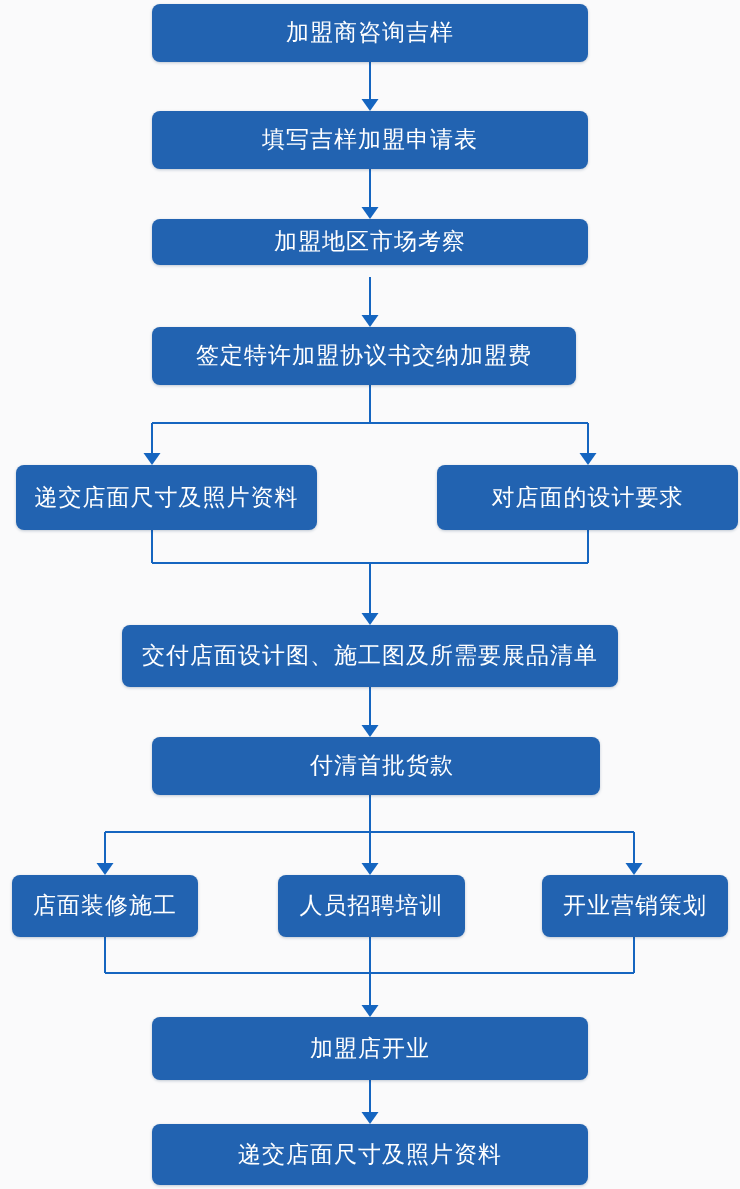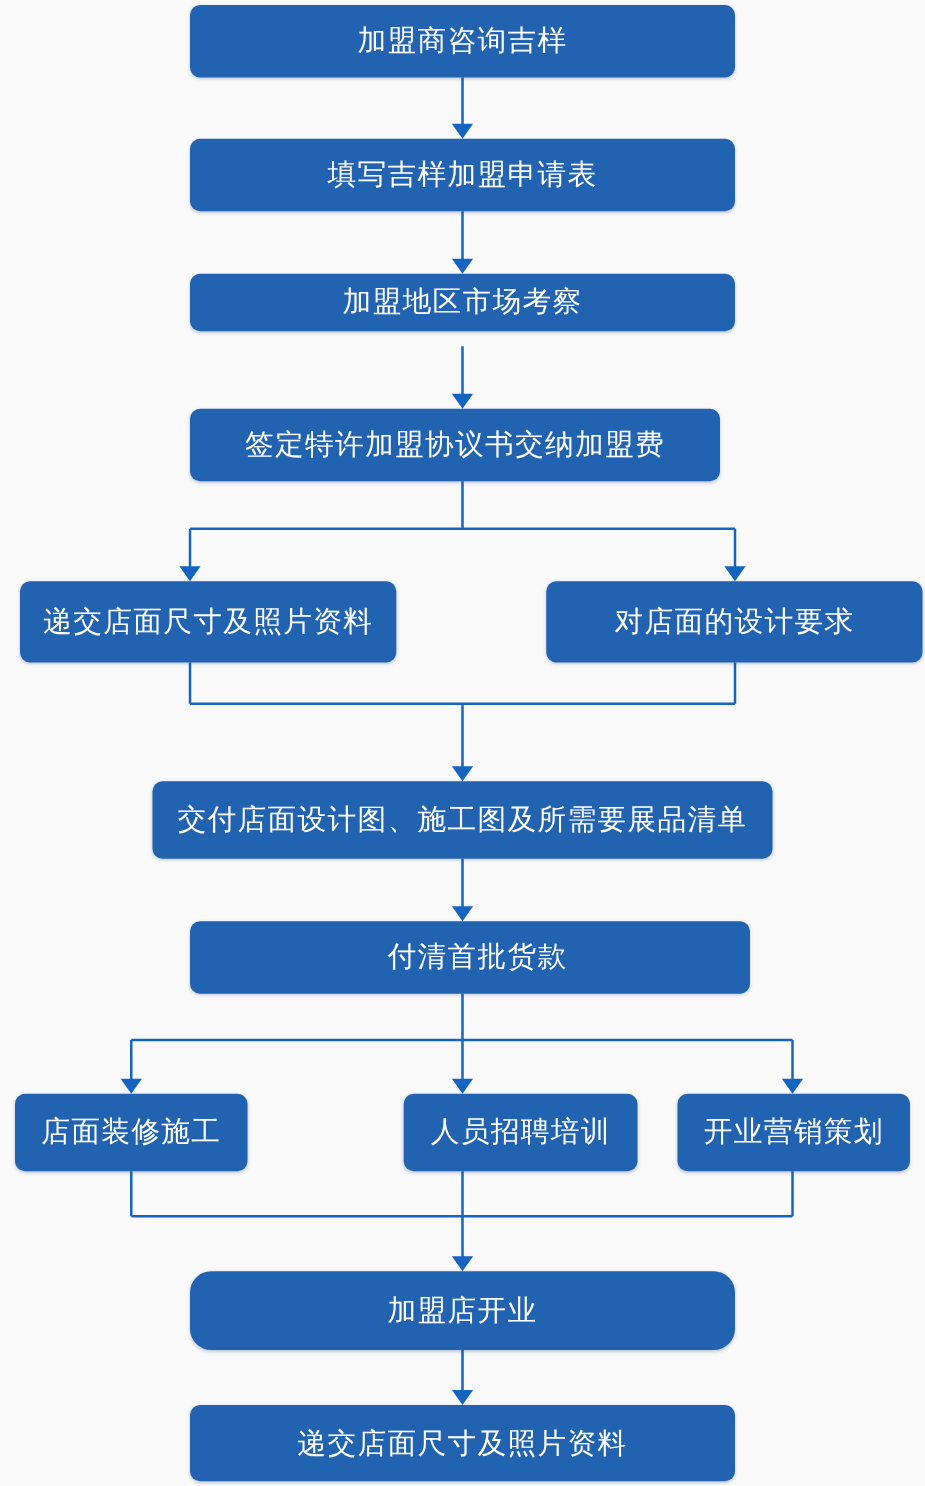--- a/index.html
+++ b/index.html
@@ -118,21 +118,21 @@
   <div class="node" style="left:16px;top:465px;width:301px;height:65px;">递交店面尺寸及照片资料</div>
 
   <div class="node" style="left:437px;top:465px;width:301px;height:65px;">对店面的设计要求</div>
 
   <div class="node" style="left:122px;top:625px;width:496px;height:62px;">交付店面设计图、施工图及所需要展品清单</div>
 
   <div class="node" style="left:152px;top:737px;width:436px;height:58px;padding-left:12px;">付清首批货款</div>
 
   <div class="node" style="left:12px;top:875px;width:186px;height:62px;">店面装修施工</div>
 
-  <div class="node" style="left:278px;top:875px;width:187px;height:62px;margin-left:45px;">人员招聘培训</div>
+  <div class="node" style="left:278px;top:875px;width:187px;height:62px;">人员招聘培训</div>
 
   <div class="node" style="left:542px;top:875px;width:186px;height:62px;">开业营销策划</div>
 
-  <div class="node" style="left:152px;top:1017px;width:436px;height:63px;border-radius:17px;">加盟店开业</div>
+  <div class="node" style="left:152px;top:1017px;width:436px;height:63px;">加盟店开业</div>
 
   <div class="node" style="left:152px;top:1124px;width:436px;height:61px;">递交店面尺寸及照片资料</div>
 
 </div>
 
 </body></html>

